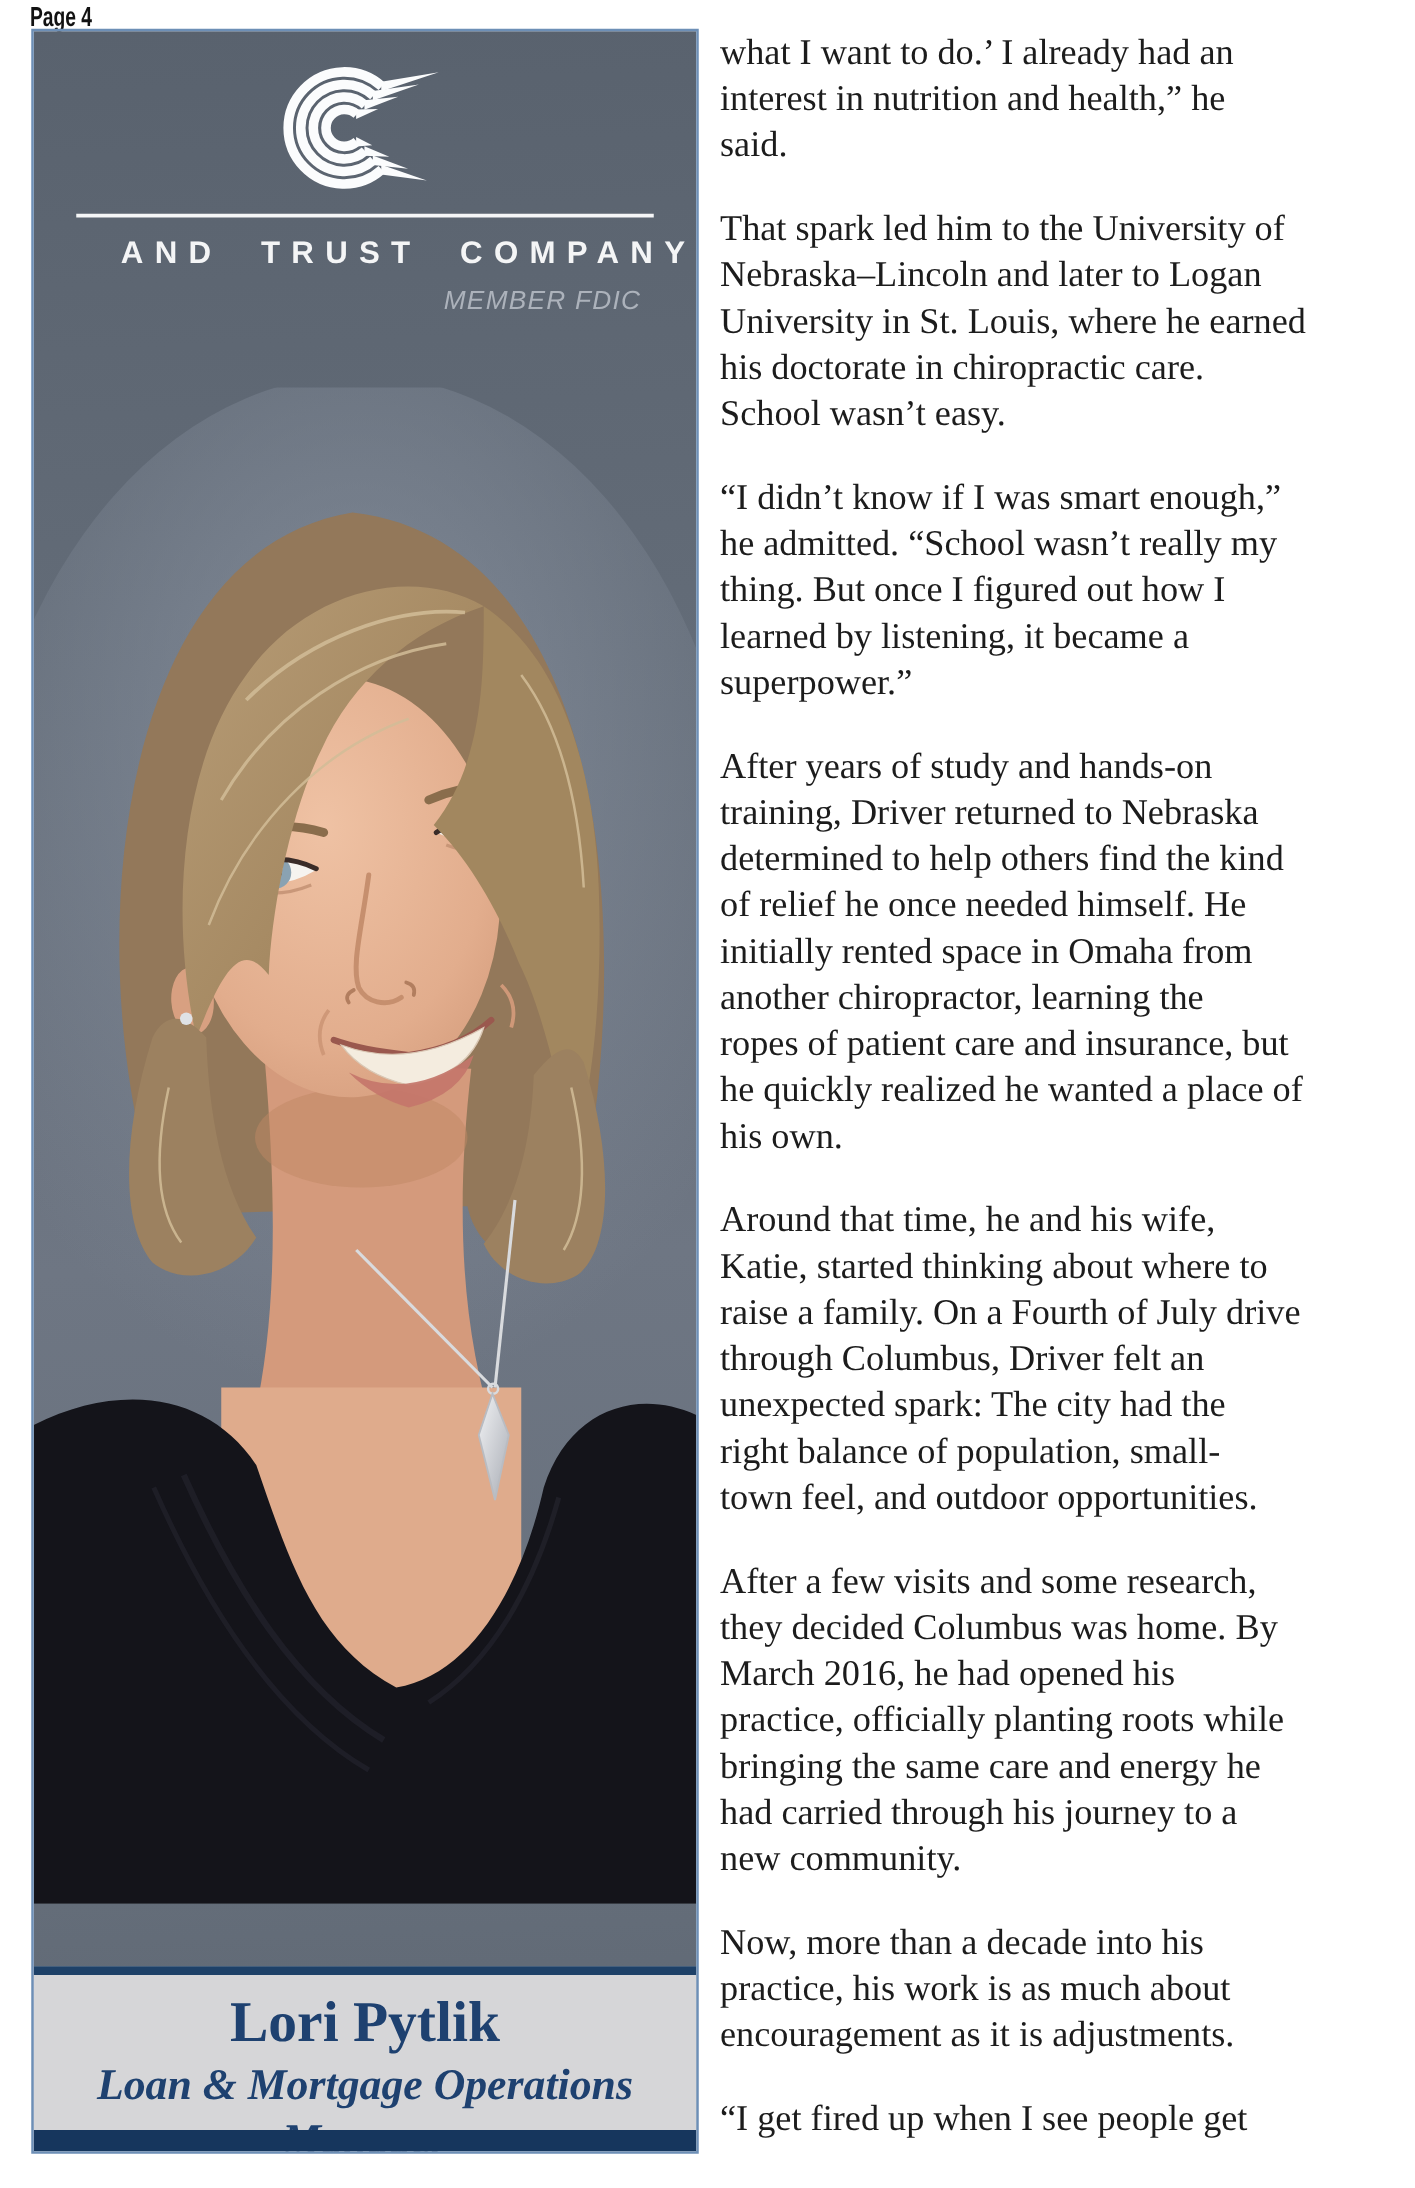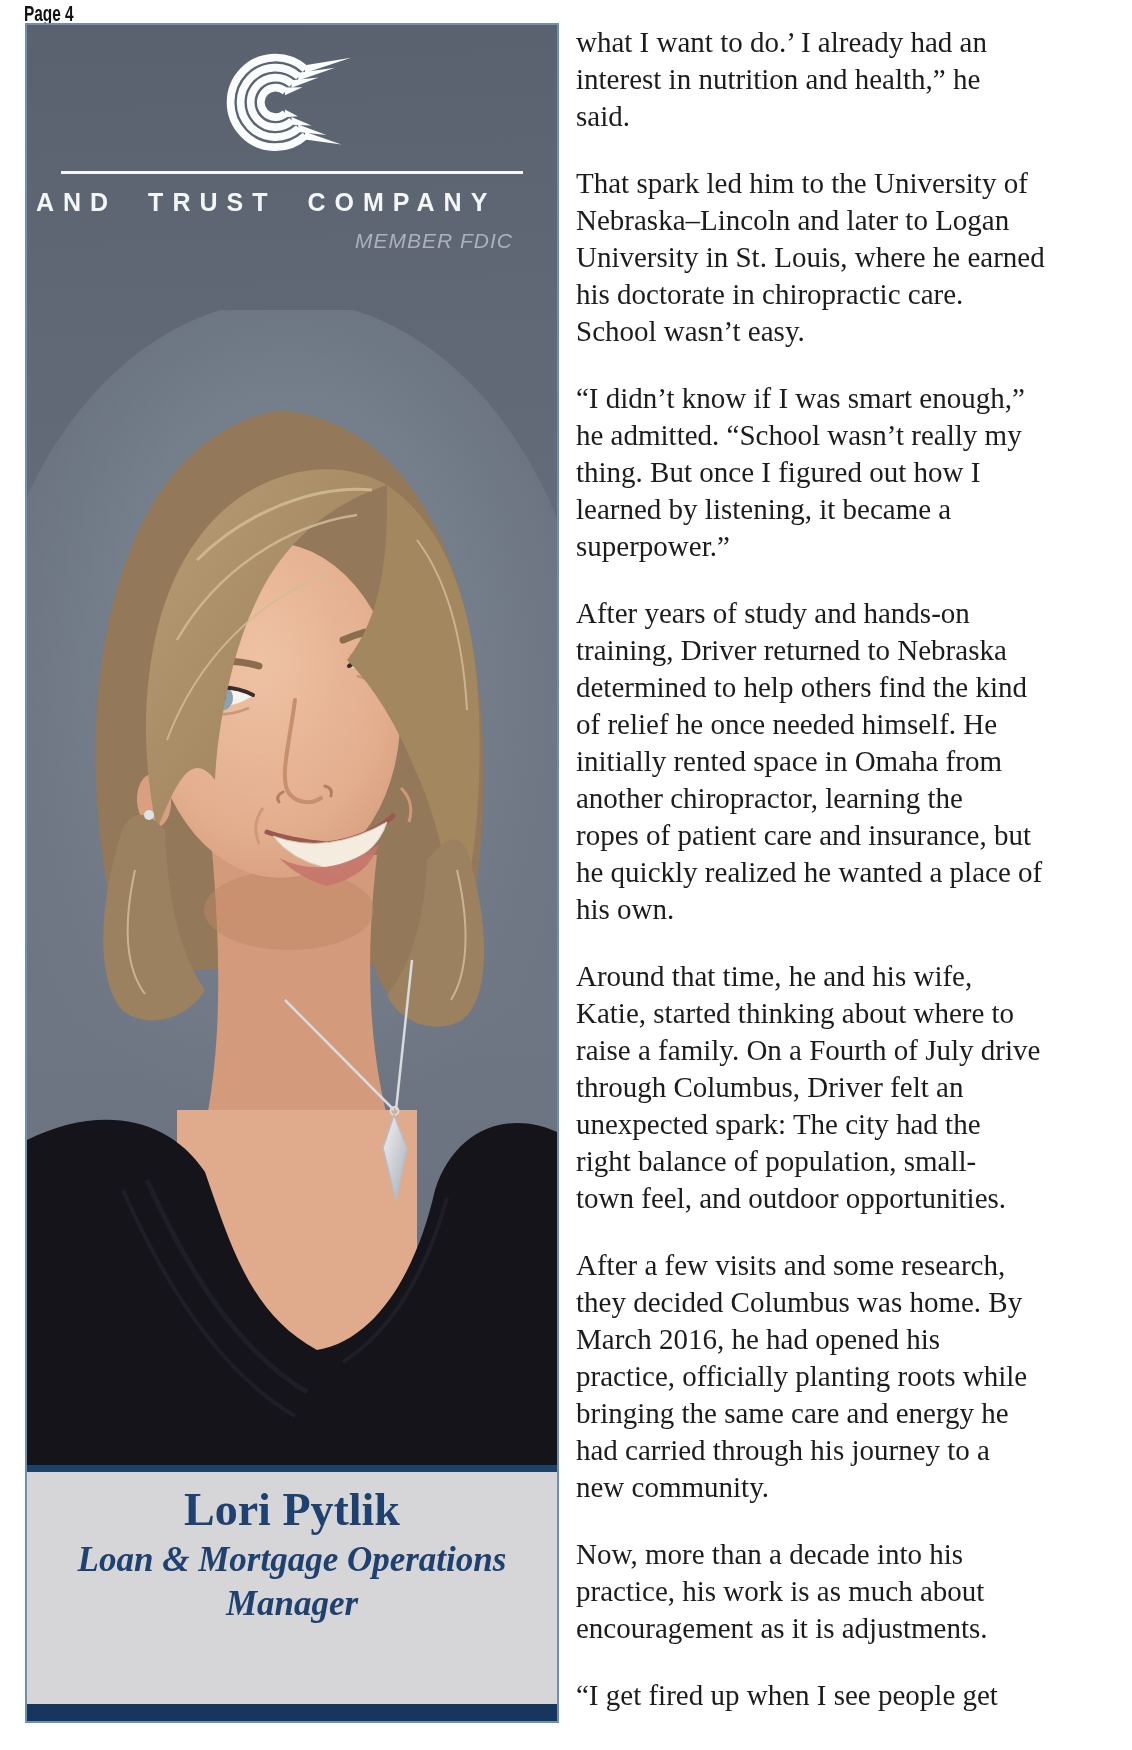--- a/index.html
+++ b/index.html
@@ -27,33 +27,33 @@
     overflow:hidden;
   }
   .logo{display:block;margin:16px auto 0;}
   .bank-name{
     font-size:72px;color:#fdfdfd;text-align:center;
     margin-top:2px;letter-spacing:1px;line-height:1.0;
     font-family:"Liberation Serif",serif;font-weight:400;
   }
   .rule{height:3px;background:#f5f6f7;width:462px;margin:12px auto 0;}
   .subtitle{
-    margin-top:14px;text-align:left;color:#f4f5f6;
+    margin-top:14px;text-align:right;color:#f4f5f6;
     font-family:"Liberation Sans",sans-serif;font-weight:700;
     font-size:25px;letter-spacing:9px;word-spacing:15px;
     padding-left:9px;white-space:nowrap;
   }
   .member{
     text-align:right;padding-right:44px;margin-top:12px;
     color:#acb2bb;font-style:italic;font-size:21px;
     font-family:"Liberation Sans",sans-serif;letter-spacing:1px;
   }
   .photo{position:absolute;top:285px;left:0;width:530px;height:1213px;}
   .name-plate{
-    position:absolute;left:0;right:0;bottom:0;height:256px;
+    position:absolute;left:0;right:0;bottom:0;height:148px;
     box-sizing:border-box;border-top:7px solid #1e4168;
     background:#d6d6d8;text-align:center;
   }
   .plate-bottom{position:absolute;bottom:0;left:0;right:0;height:17px;background:#16365d;}
   .person-name{
     font-size:46px;font-weight:700;color:#1e4170;
     margin:14px 0 0 0;line-height:1.05;
   }
   .person-title{
     font-size:35px;font-weight:700;color:#1e4170;

